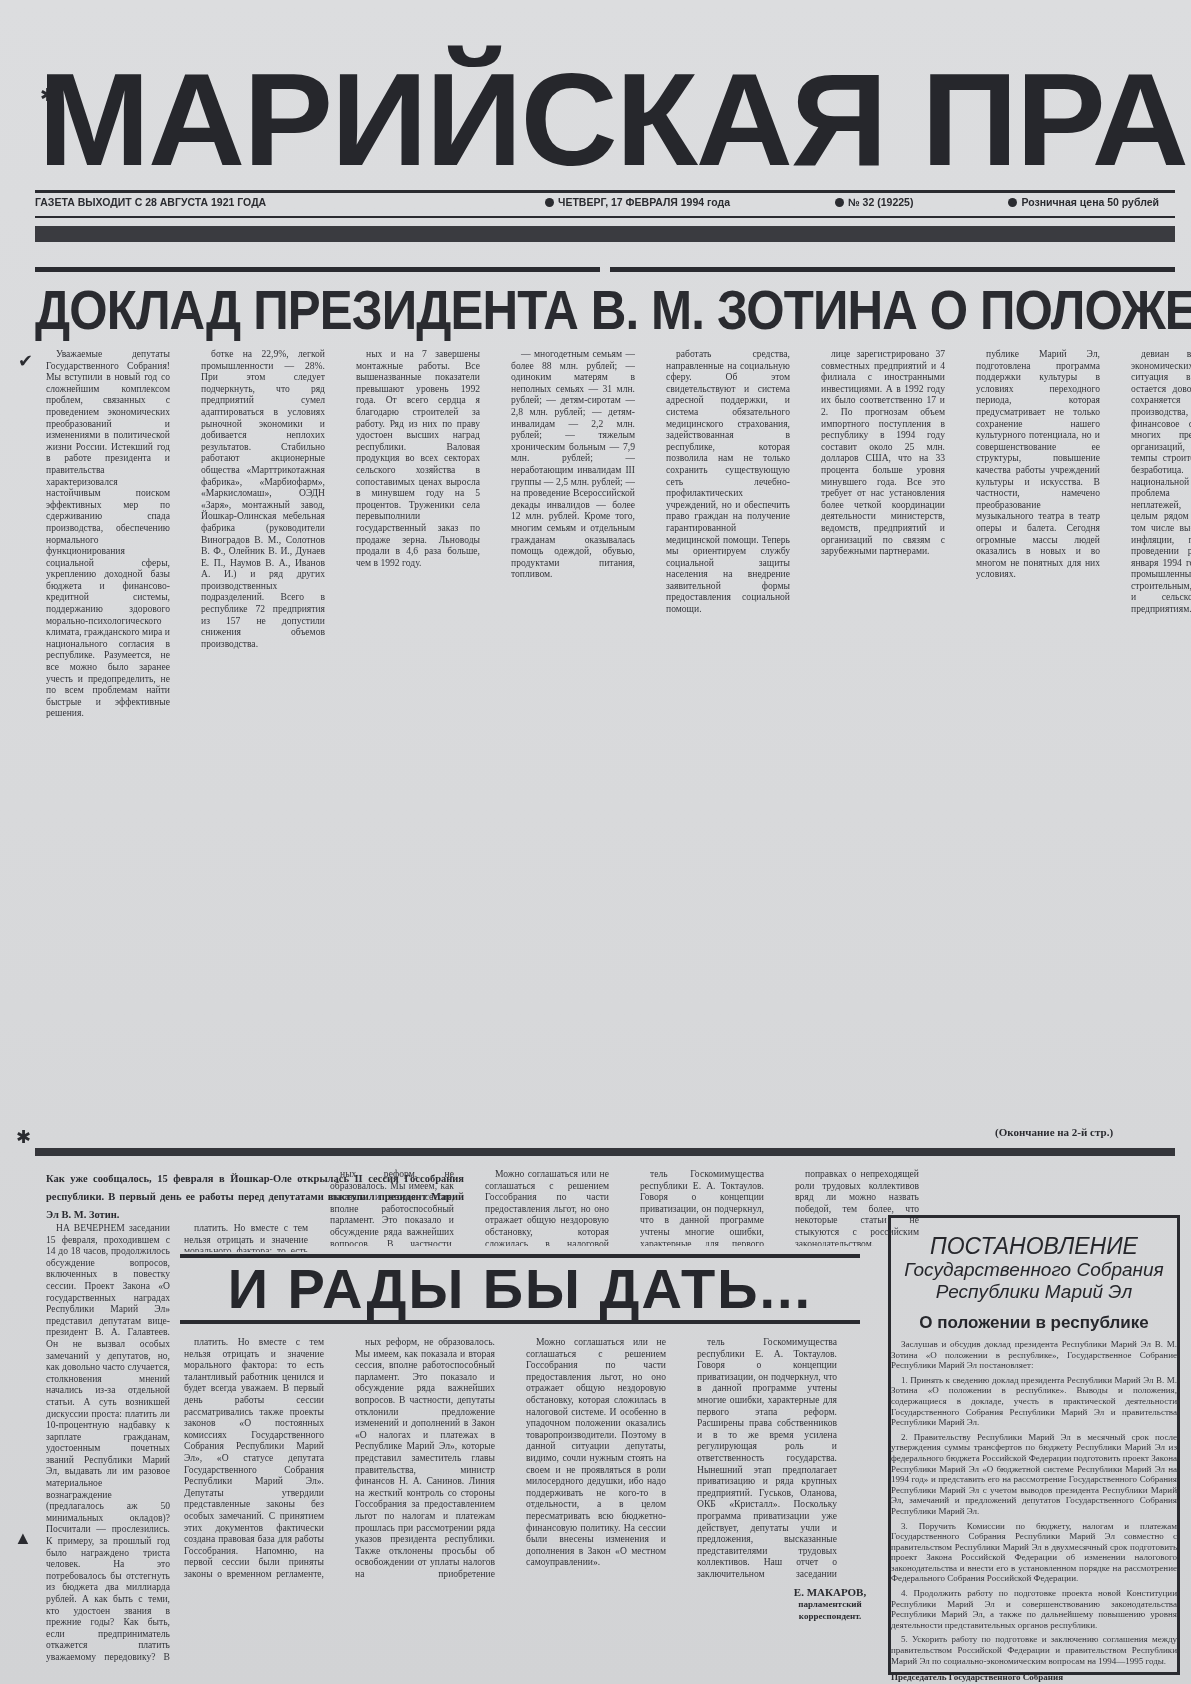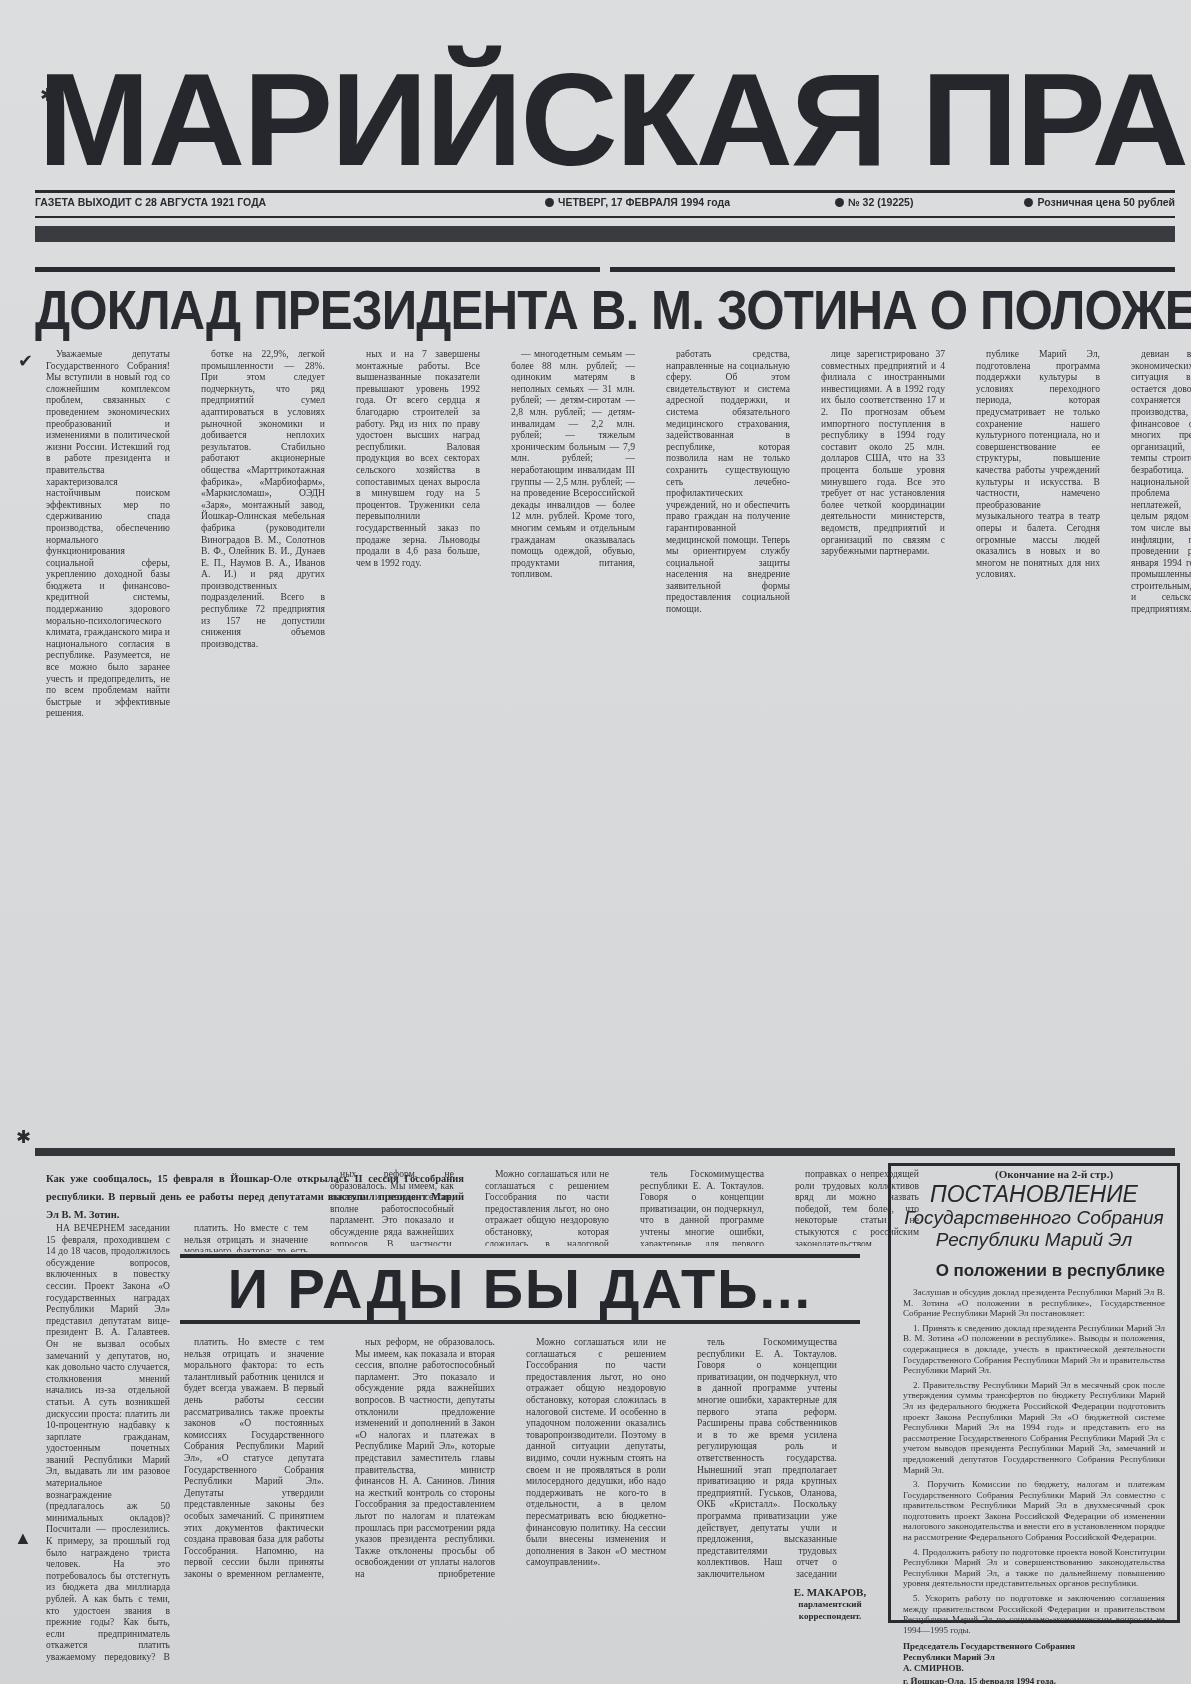--- a/index.html
+++ b/index.html
@@ -50,37 +50,37 @@
     font-weight: bold; font-size: 56px; line-height: 56px;
     color: #2a2b30; white-space: nowrap; letter-spacing: -1px;
     transform: scaleX(0.88); transform-origin: left;
   }
   .cols { position: absolute; display: flex; gap: 31px; }
   .col {
     width: 124px; font-size: 9.6px; line-height: 11.6px; text-align: justify;
     color: #33343a; overflow: hidden;
   }
   .col p { text-indent: 10px; margin-bottom: 1px; }
-  .cont-note { position: absolute; left: 995px; top: 1168px; font-size: 11px; font-weight: bold; color: #2a2b30; }
+  .cont-note { position: absolute; left: 995px; top: 1126px; font-size: 11px; font-weight: bold; color: #2a2b30; }
   .heavy-band { position: absolute; left: 35px; top: 1148px; width: 1140px; height: 8px; background: #34353a; }
   .lead { position: absolute; left: 46px; top: 1170px; width: 418px; font-size: 10.5px; line-height: 18px; font-weight: bold; color: #2a2b30; text-align: justify; }
   .sub-headline {
     position: absolute; left: 180px; top: 1254px; width: 680px; height: 70px;
     border-top: 4px solid #2a2b30; border-bottom: 4px solid #2a2b30;
     font-family: "Liberation Sans", "DejaVu Sans", sans-serif;
     font-weight: 900; font-size: 56px; line-height: 62px;
     text-align: center; color: #26272c; letter-spacing: 2px;
   }
   .box {
-    position: absolute; left: 888px; top: 1163px; width: 292px; height: 460px;
-    border: 3px solid #2a2b30; padding: 16px 12px;
+    position: absolute; left: 888px; top: 1215px; width: 292px; height: 460px;
+    border: 3px solid #2a2b30; padding: 16px 0;
   }
   .box-title { font-family: "Liberation Sans", sans-serif; font-style: italic; font-size: 23px; text-align: center; line-height: 25px; color: #26272c; }
   .box-sub { font-family: "Liberation Sans", sans-serif; font-style: italic; font-size: 19px; text-align: center; line-height: 22px; color: #26272c; }
-  .box-heading { font-family: "Liberation Sans", sans-serif; font-weight: bold; font-size: 17px; text-align: right; margin: 10px 0 6px; color: #26272c; }
+  .box-heading { font-family: "Liberation Sans", sans-serif; font-weight: bold; font-size: 17px; text-align: center; margin: 10px 0 6px; color: #26272c; }
   .box-body { font-size: 9px; line-height: 10.6px; text-align: justify; color: #33343a; }
   .box-body p { text-indent: 10px; margin-bottom: 4px; }
   .box-sign { font-size: 9px; font-weight: bold; line-height: 11px; margin-top: 6px; }
   .box-place { font-size: 9px; font-weight: bold; margin-top: 2px; }
   .author { position: absolute; left: 770px; top: 1586px; width: 120px; text-align: center; font-size: 11px; font-weight: bold; line-height: 12px; color: #2a2b30; }
   .author small { font-size: 9px; display: block; }
   .mark { position: absolute; font-size: 18px; color: #2a2b30; }
 </style>
 </head>
 <body>
@@ -94,21 +94,21 @@
   <span class="mark" style="left:14px;top:1528px;">▲</span>
 
   <div class="masthead">МАРИЙСКАЯ ПРАВДА</div>
 
   <div class="rule" style="left:35px;top:190px;width:1140px;height:3px;"></div>
 
   <div class="meta-row">
     <span style="left:0;">ГАЗЕТА ВЫХОДИТ С 28 АВГУСТА 1921 ГОДА</span>
     <span style="left:510px;"><i class="dot"></i><span style="position:static">ЧЕТВЕРГ, 17 ФЕВРАЛЯ 1994 года</span></span>
     <span style="left:800px;"><i class="dot"></i><span style="position:static">№ 32 (19225)</span></span>
-    <span style="right:0;margin-left:16px;"><i class="dot"></i><span style="position:static">Розничная цена 50 рублей</span></span>
+    <span style="right:16px;margin-left:16px;"><i class="dot"></i><span style="position:static">Розничная цена 50 рублей</span></span>
   </div>
 
   <div class="rule" style="left:35px;top:216px;width:1140px;height:2px;"></div>
   <div class="band"></div>
 
   <div class="kicker">
     <div class="line"></div>
     <div class="line"></div>
   </div>
 

